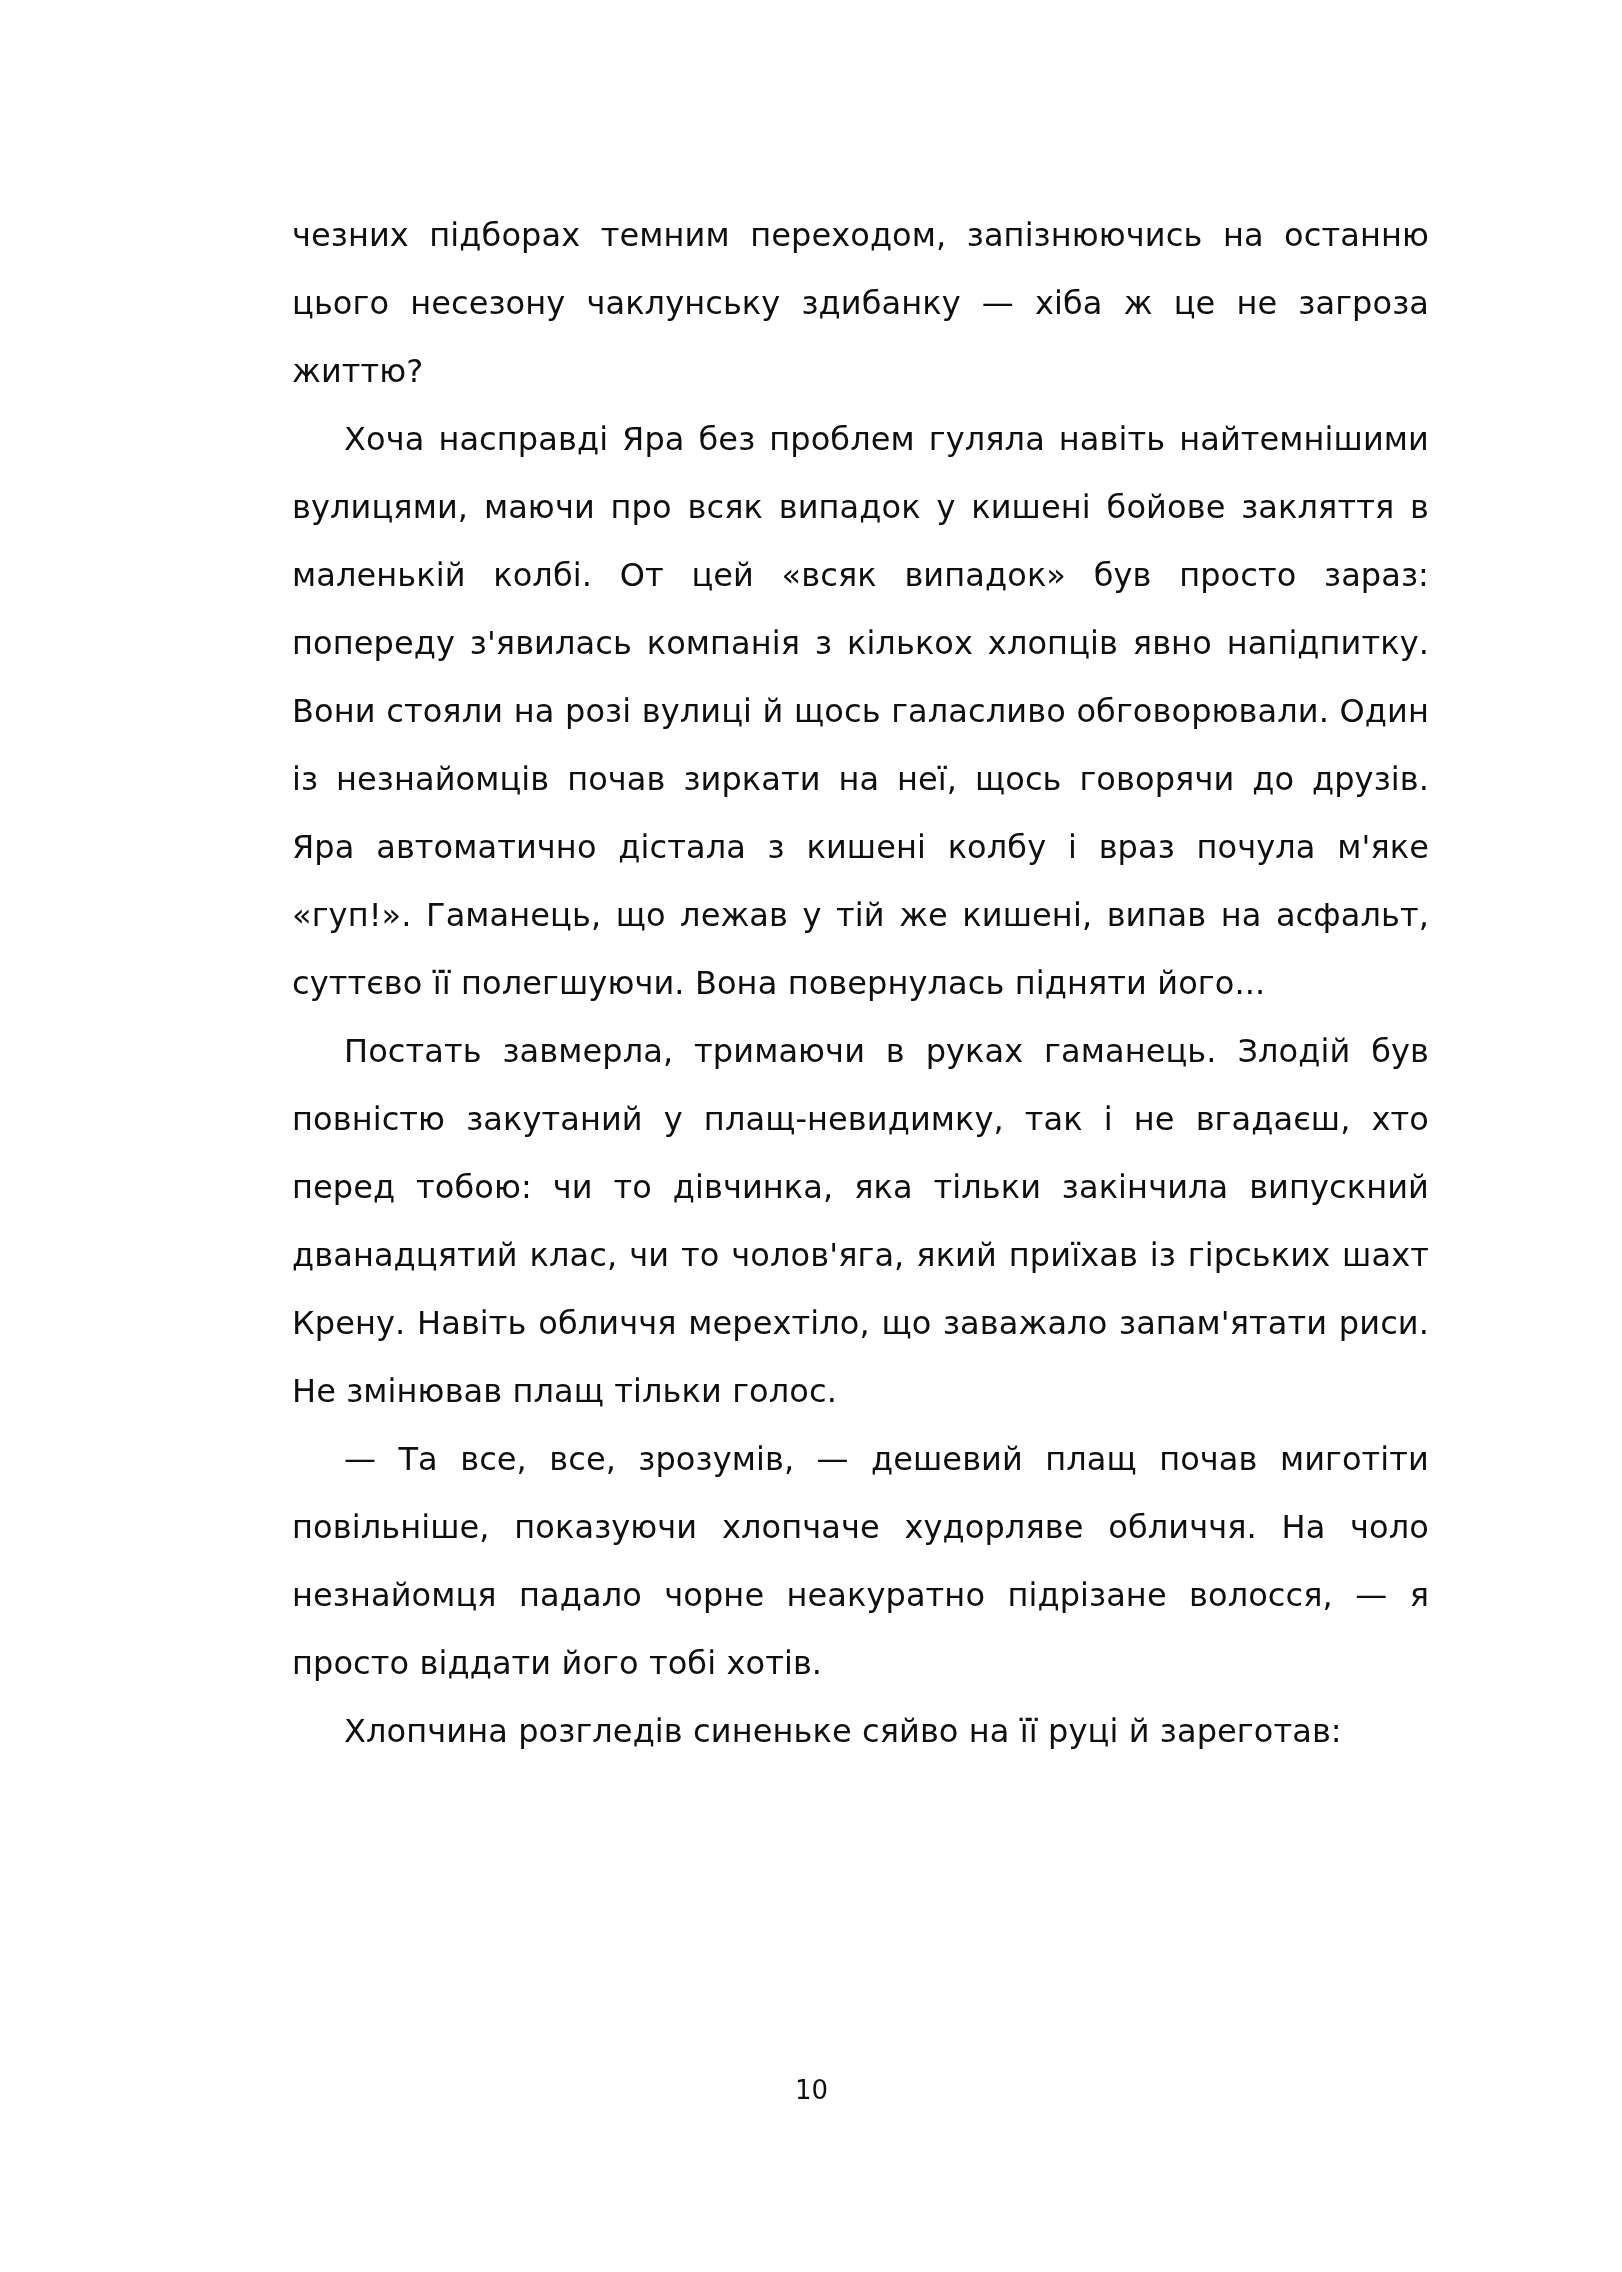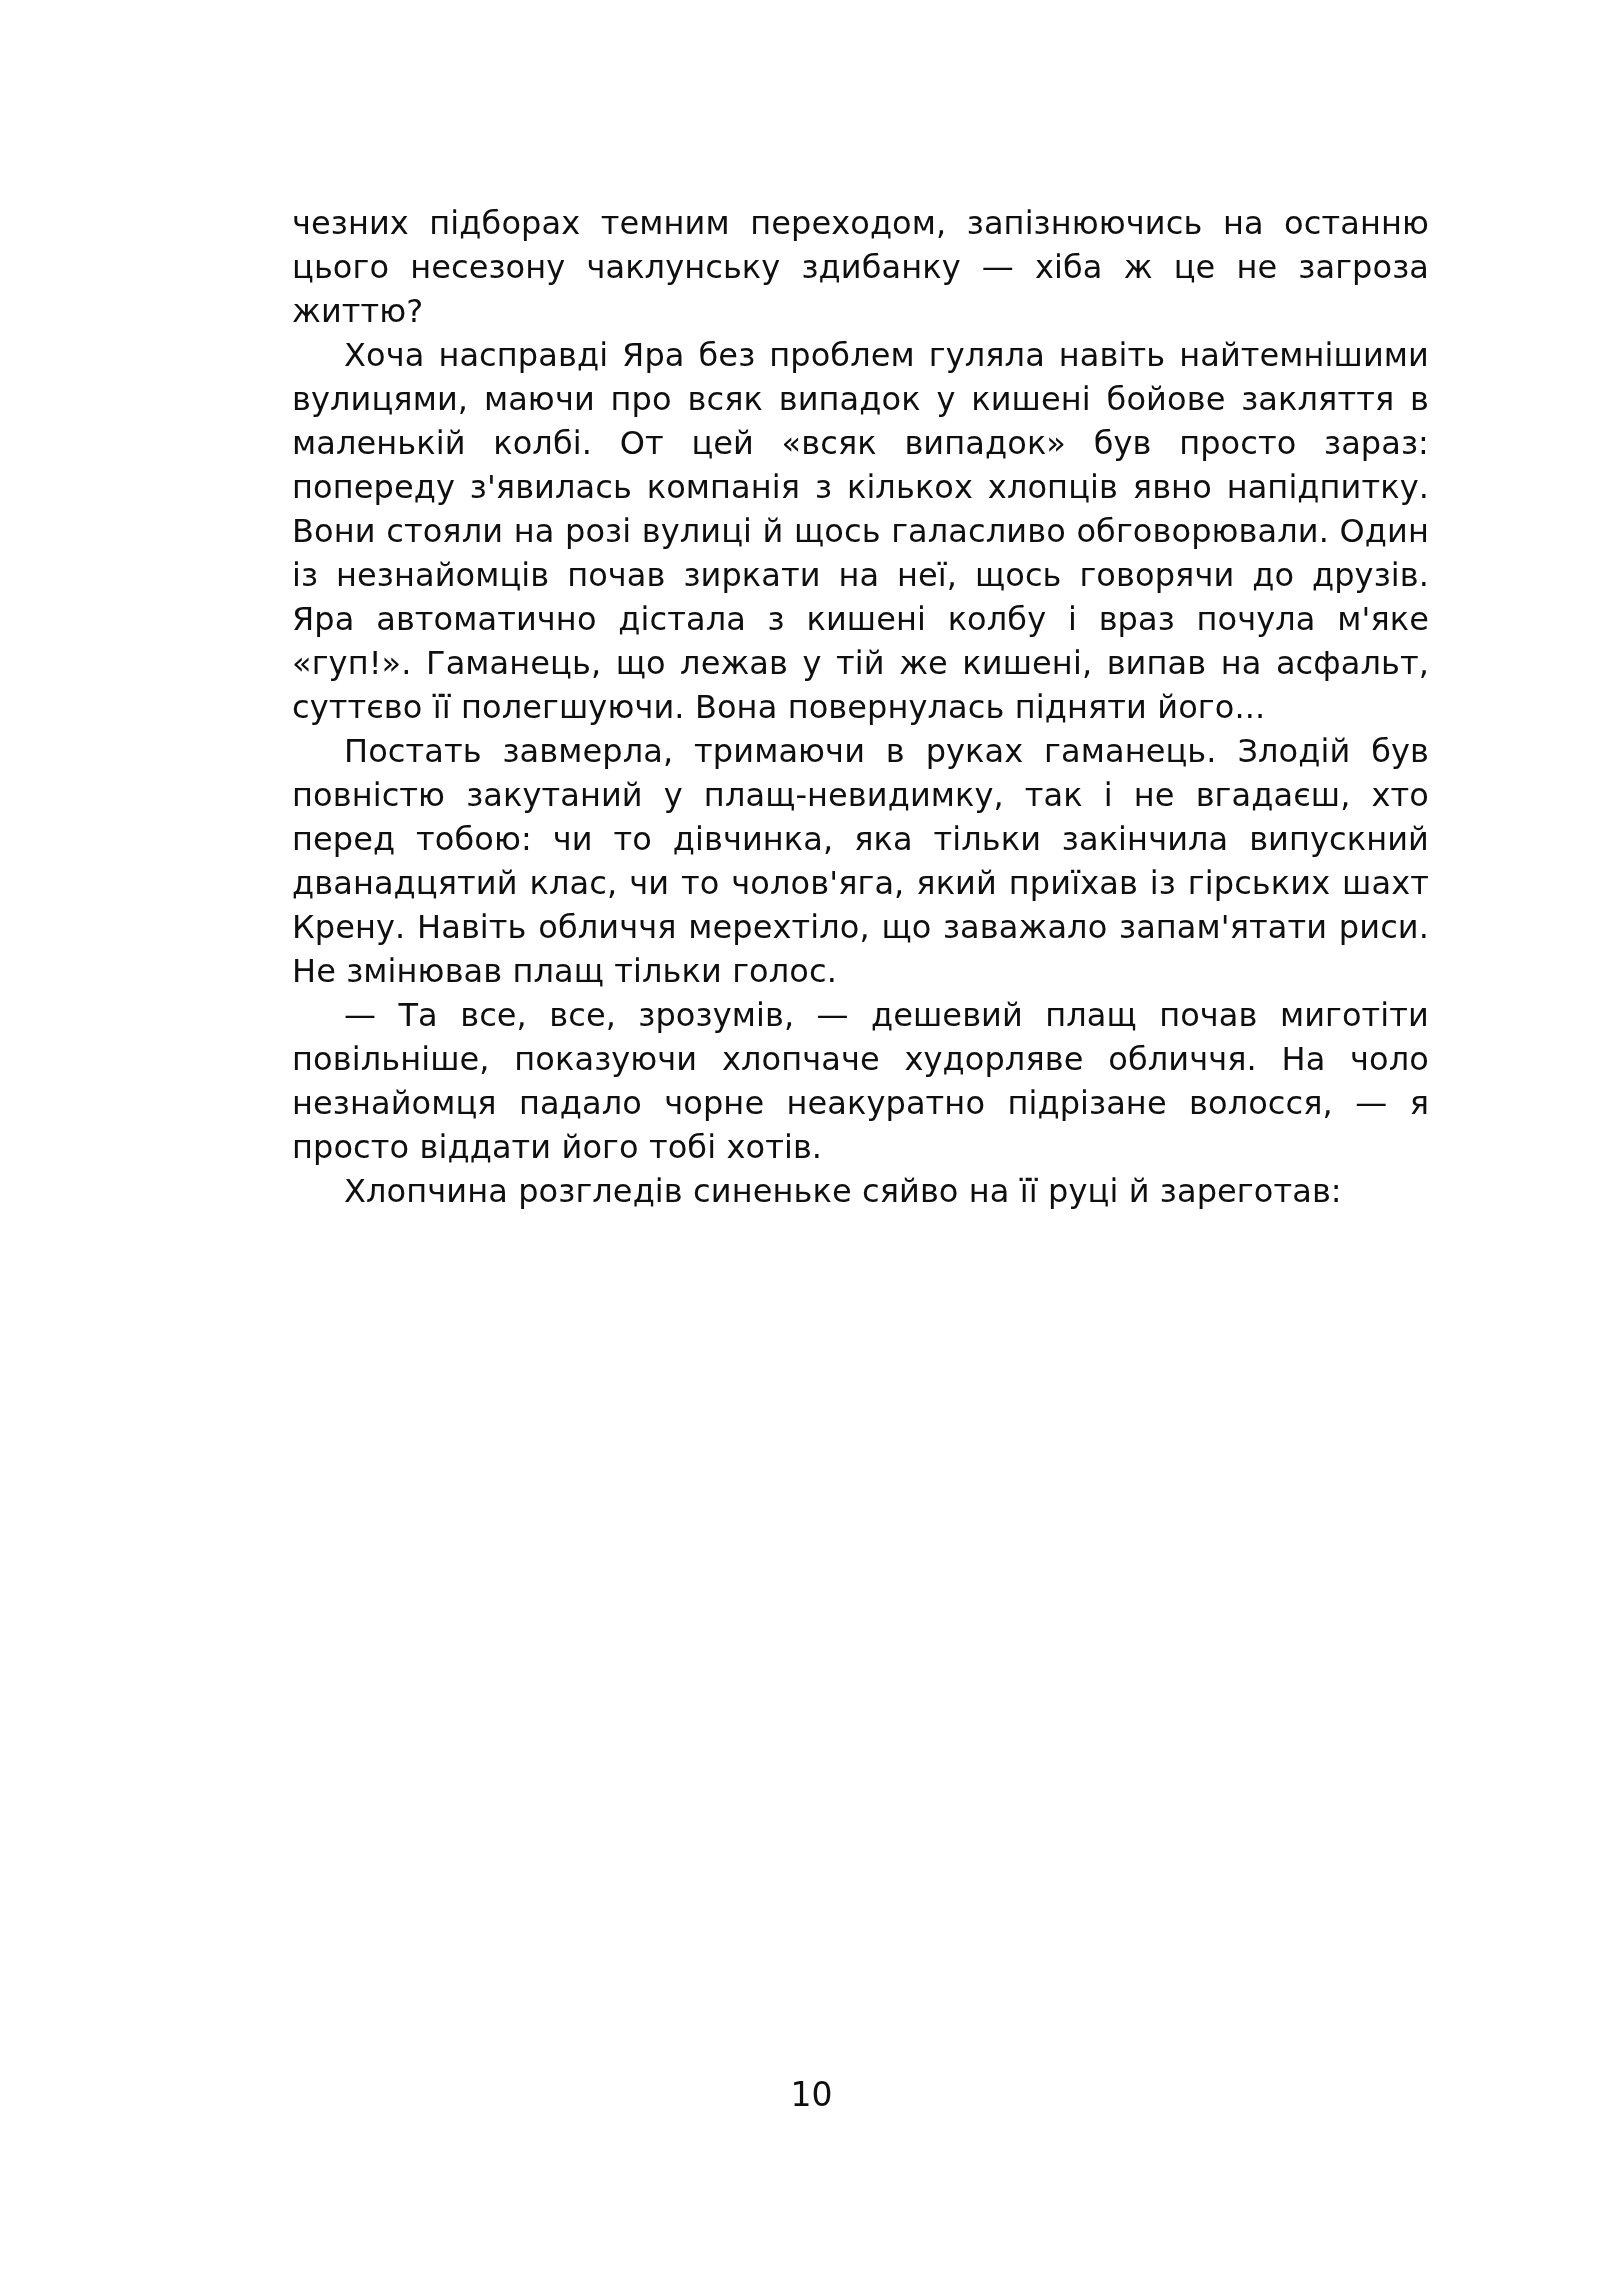--- a/index.html
+++ b/index.html
@@ -26,42 +26,42 @@
   .text-column {
     position: absolute;
     left: 292px;
     top: 201px;
     width: 1137px;
   }
   p {
     margin: 0;
     font-family: "DejaVu Sans", sans-serif;
     font-size: 32px;
-    line-height: 44px;
+    line-height: 68px;
     letter-spacing: 0.1px;
     text-align: justify;
     text-justify: inter-word;
     color: #100f0f;
     font-weight: 400;
     hyphens: manual;
   }
   p.indent {
     text-indent: 52px;
   }
   p.cont {
     text-indent: 0;
   }
   .page-number {
     position: absolute;
     left: 0;
     top: 2075px;
     width: 1623px;
     text-align: center;
     font-family: "DejaVu Sans", sans-serif;
-    font-size: 33px;
+    font-size: 26px;
     color: #100f0f;
   }
 </style>
 </head>
 <body>
 
 <div class="page">
   <div class="text-column">
     <p class="cont">чезних підборах темним переходом, запізнюючись на останню цього несезону чаклунську здибанку — хіба ж це не загроза життю?</p>
     <p class="indent">Хоча насправді Яра без проблем гуляла навіть найтемнішими вулицями, маючи про всяк випадок у кишені бойове закляття в маленькій колбі. От цей «всяк випадок» був просто зараз: попереду з'явилась компанія з кількох хлопців явно напідпитку. Вони стояли на розі вулиці й щось галасливо обговорювали. Один із незнайомців почав зиркати на неї, щось говорячи до друзів. Яра автоматично дістала з кишені колбу і враз почула м'яке «гуп!». Гаманець, що лежав у тій же кишені, випав на асфальт, суттєво її полегшуючи. Вона повернулась підняти його...</p>

